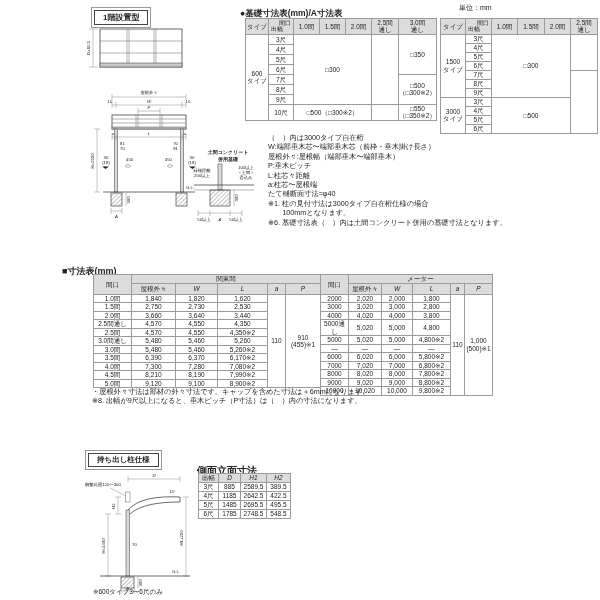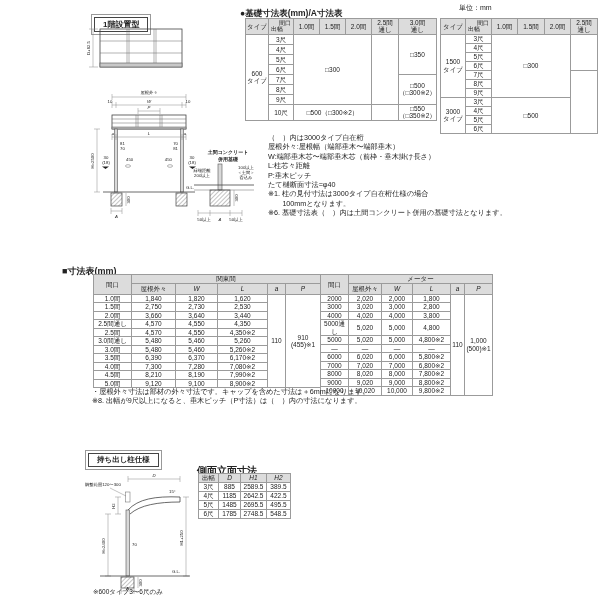--- a/index.html
+++ b/index.html
@@ -27,21 +27,21 @@
   svg .dim{stroke:#888;stroke-width:0.5;fill:none}
   svg .t{font-family:"Liberation Sans","DejaVu Sans",sans-serif;font-size:5px;fill:#222}
   svg .t4{font-size:4.3px}
   svg .post{fill:#d9d9d9;stroke:#555;stroke-width:0.6}
 </style>
 </head>
 <body>
 
 <div class="page">
 
-  <div class="boxlabel" style="left:94px;top:17px">1階設置型</div>
+  <div class="boxlabel" style="left:94px;top:10px">1階設置型</div>
   <div class="sec-title" style="left:240px;top:8px">●基礎寸法表(mm)/A寸法表</div>
   <div class="small" style="left:459px;top:3px">単位：mm</div>
 
   <svg class="abs" style="left:84px;top:22px" width="106" height="52" viewBox="0 0 106 52">
     <line class="dim" x1="9" y1="7" x2="9" y2="45"></line>
     <line class="dim" x1="5" y1="7" x2="14" y2="7"></line>
     <line class="dim" x1="5" y1="45" x2="14" y2="45"></line>
     <text class="t t4" x="6" y="26" text-anchor="middle" transform="rotate(-90 6 26)">D+82.5</text>
     <rect class="ln" x="16" y="7" width="82" height="38"></rect>
     <line class="thin" x1="16" y1="19" x2="98" y2="19"></line>
@@ -276,24 +276,25 @@
           <td>5尺</td>
         </tr>
     <tr style="height:9px">
           <td>6尺</td>
         </tr>
   </tbody>
     </table>
 
   <div class="abs legend" style="left:268px;top:133px">
     <div>（　）内は3000タイプ自在桁</div>
+    <div>W:端部垂木芯〜端部垂木芯（前枠・垂木掛け長さ）</div>
     <div>屋根外々:屋根幅（端部垂木〜端部垂木）</div>
-    <div>W:端部垂木芯〜端部垂木芯（前枠・垂木掛け長さ）</div>
+    <div>P:垂木ピッチ</div>
     <div>L:柱芯々距離</div>
-    <div>P:垂木ピッチ</div>
+    <div>a:柱芯〜屋根端</div>
     <div>たて樋断面寸法=φ40</div>
     <div>※1. 柱の見付寸法は3000タイプ自在桁仕様の場合</div>
     <div>　　100mmとなります。</div>
     <div>※6. 基礎寸法表（　）内は土間コンクリート併用の基礎寸法となります。</div>
   </div>
 
   <div class="sec-title" style="left:62px;top:265px;font-size:9px">■寸法表(mm)</div>
 
   <table class="tbl" style="left:93px;top:274px">
     <colgroup>

